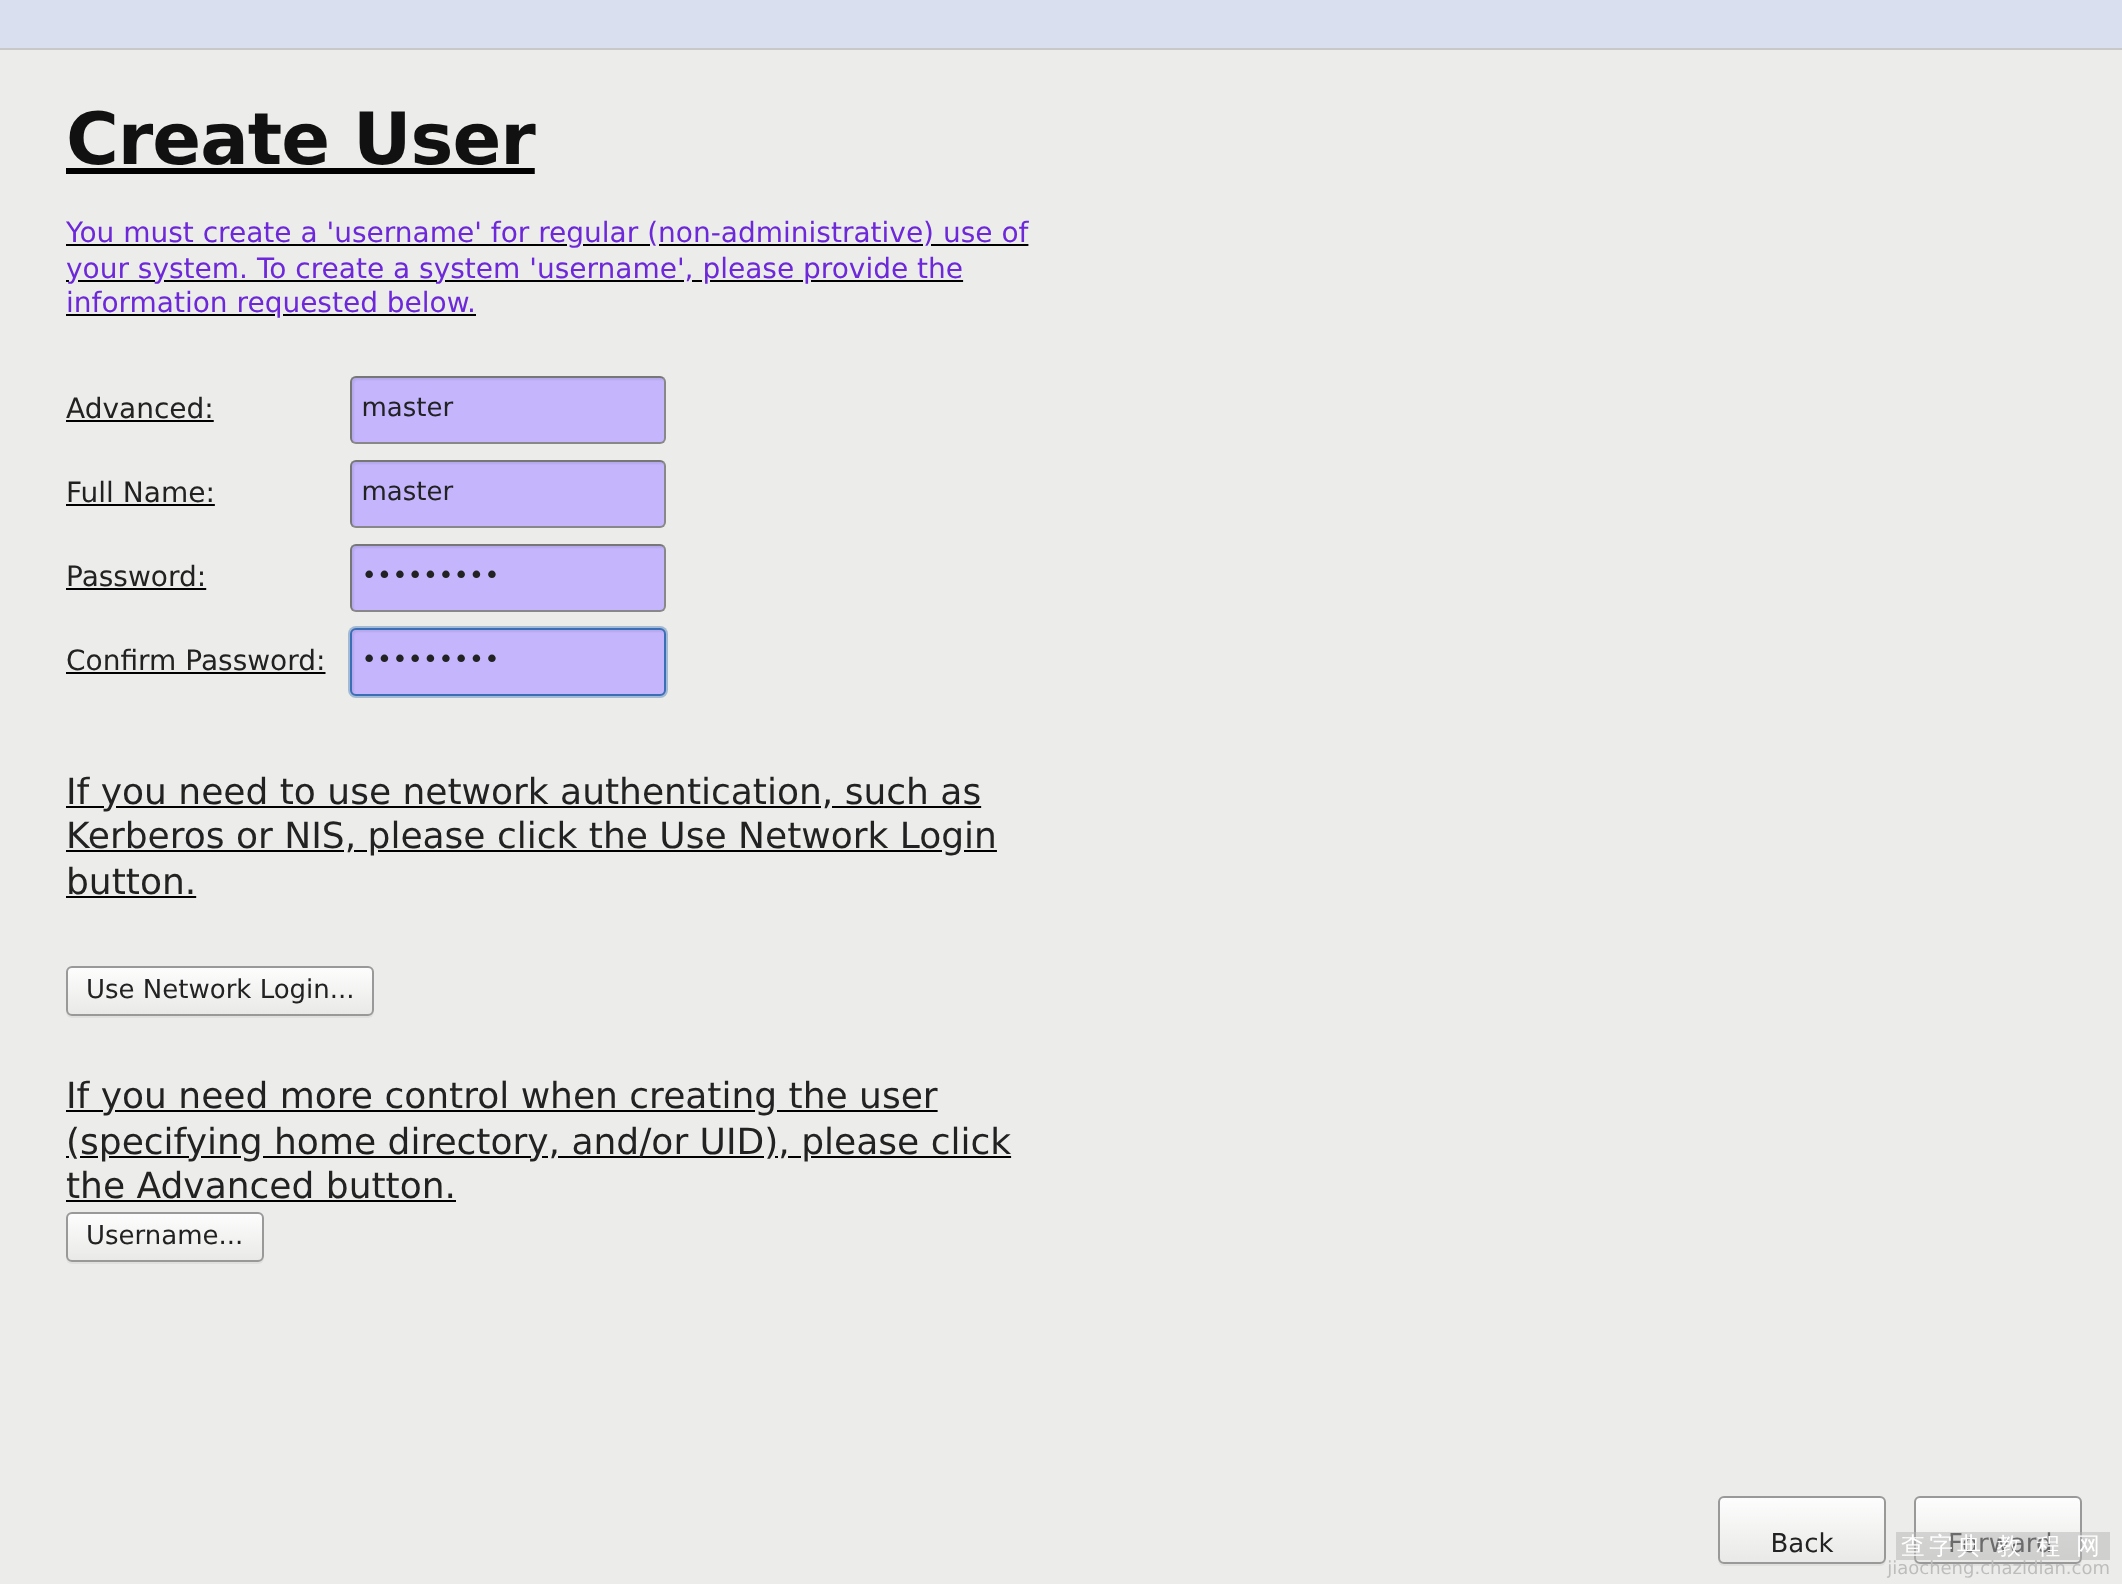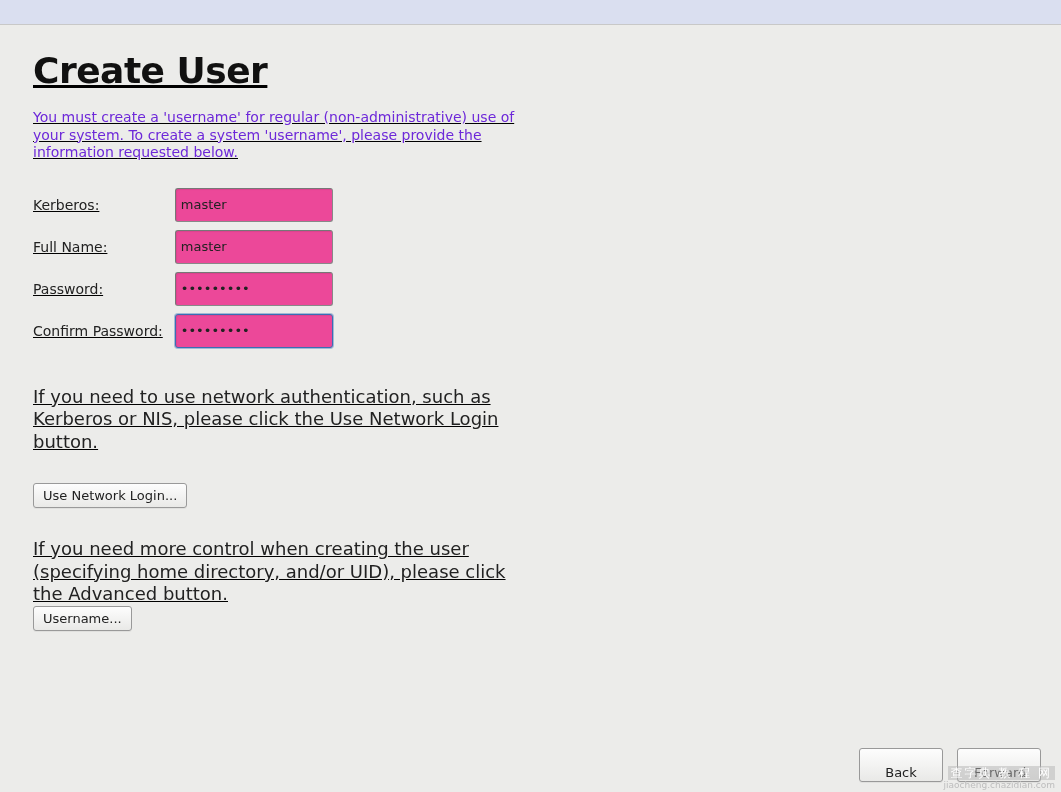--- a/index.html
+++ b/index.html
@@ -51,21 +51,21 @@
       white-space: nowrap;
       vertical-align: middle;
       width: 135px;
     }
     input.text-input {
       width: 158px;
       height: 21px;
       padding: 16px 5px;
       font-size: 13px;
       font-family: inherit;
-      background: #ec4899;
+      background: #c4b5fd;
       border: 1px solid #888;
       border-top-color: #777;
       border-left-color: #777;
       border-radius: 3px;
       box-shadow: inset 1px 1px 1px rgba(0,0,0,0.07);
       outline: none;
       color: #222;
     }
     input.text-input.focused {
       border: 1px solid #3a6eb5;
@@ -138,21 +138,21 @@
 
 <div class="content">
 
   <h1 class="title">Create User</h1>
 
   <p class="intro">You must create a 'username' for regular (non-administrative) use of your system.  To create a system 'username', please provide the information requested below.</p>
 
   <table class="form-table">
     <tbody>
         <tr>
-      <td class="label-cell">Kerberos:</td>
+      <td class="label-cell">Advanced:</td>
       <td>
         <input type="text" class="text-input" value="master" style="">
       </td>
     </tr>
     <tr>
       <td class="label-cell">Full Name:</td>
       <td>
         <input type="text" class="text-input" value="master" style="">
       </td>
     </tr>

